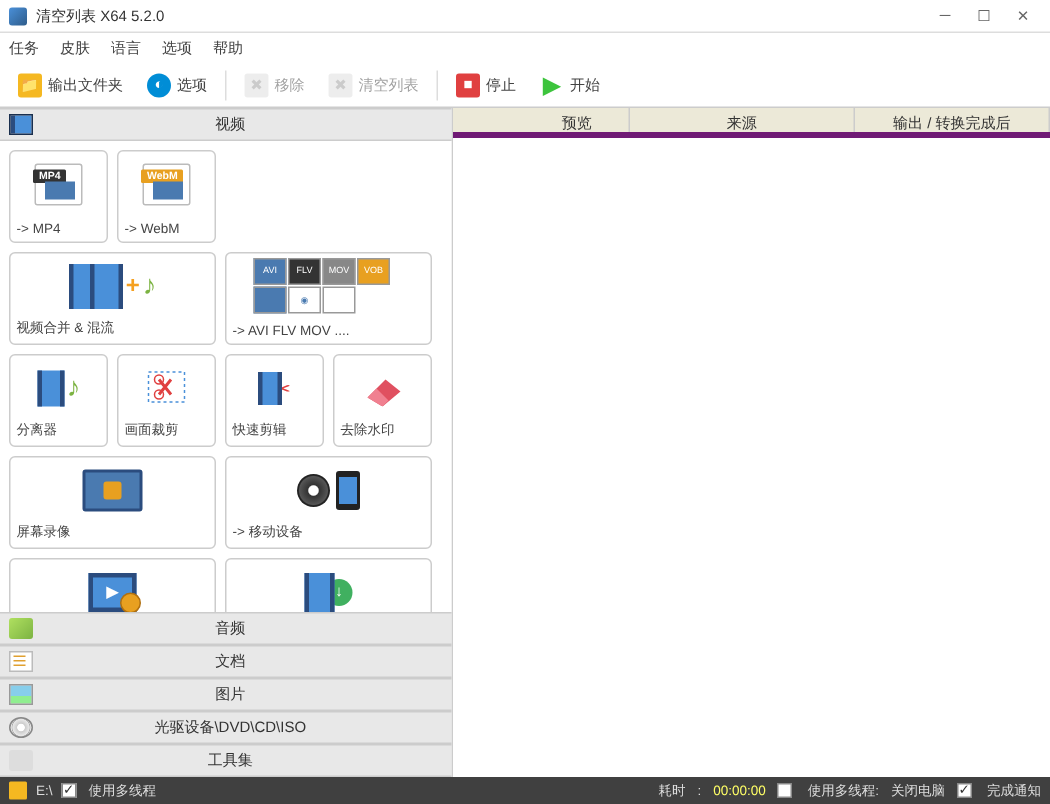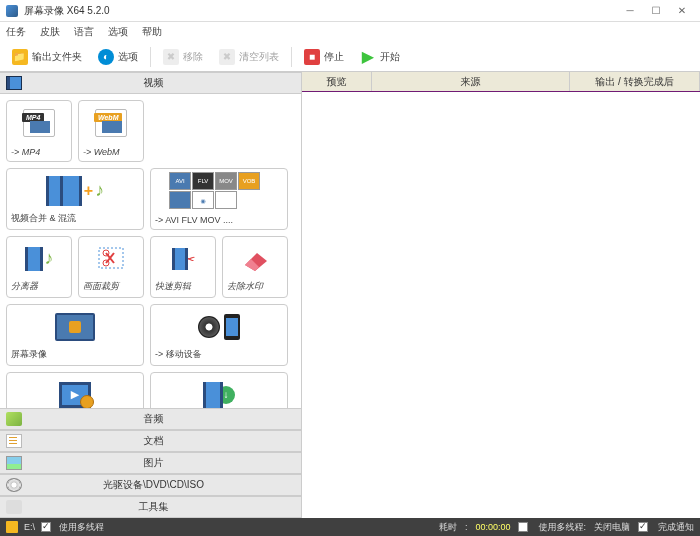--- a/index.html
+++ b/index.html
@@ -28,52 +28,52 @@
 .caticon.audio { background: linear-gradient(135deg,#b0e060,#7cb342); border-radius: 2px; }
 .caticon.image { background: linear-gradient(180deg,#87ceeb 60%,#90ee90 60%); border: 1px solid #999; }
 .caticon.doc { background: #fff; border: 1px solid #bbb; position: relative; }
 .caticon.doc::after { content:''; position:absolute; left:2px; top:2px; width:8px; height:1px; background:#e0a030; box-shadow:0 3px 0 #e0a030, 0 6px 0 #e0a030; }
 .caticon.disc { background: radial-gradient(circle,#fff 25%,#ccc 30%,#e8e8e8 60%,#aaa 65%,#e8e8e8 70%); border-radius: 50%; border: 1px solid #888; }
 .caticon.tools { background: #ddd; border-radius: 2px; }
 .cattext { flex: 1; text-align: center; font-size: 10px; color: #333; margin-right: 90px; }
 .videoarea { flex: 1; padding: 6px; overflow: hidden; background: #fff; }
 .tilerow { display: flex; gap: 6px; margin-bottom: 6px; }
 .tile { border: 1px solid #ccc; border-radius: 4px; background: #fff; padding: 4px; display: flex; flex-direction: column; align-items: center; justify-content: space-between; cursor: pointer; }
-.tile.sm { width: 66px; height: 62px; font-style: italic; }
+.tile.sm { width: 66px; height: 62px; }
 .tile.md { width: 138px; height: 62px; }
 .tile span.lbl { font-size: 9px; color: #444; align-self: flex-start; }
 .tileicon { width: 40px; height: 35px; display: flex; align-items: center; justify-content: center; }
 .fmticon { width: 32px; height: 28px; background: #fff; border: 1px solid #bbb; position: relative; border-radius: 2px; }
 .fmticon .tag { position: absolute; top: 3px; left: -2px; padding: 1px 4px; font-size: 7px; color: #fff; font-weight: bold; border-radius: 1px; }
 .fmticon .inner { position: absolute; bottom: 3px; left: 6px; width: 20px; height: 12px; background: #4a7ab0; }
 .tag.mp4 { background: #333; }
 .tag.mkv { background: #e8a020; }
 .tag.gif { background: #40b050; }
 .tag.webm { background: #e8a020; }
 .mergethumb { display: flex; align-items: center; }
 .filmstrip { width: 22px; height: 30px; background: #4a90d9; border-left: 3px solid #2b4c7e; border-right: 3px solid #2b4c7e; position: relative; }
 .plus { color: #f5a020; font-size: 16px; font-weight: bold; margin: 0 2px; }
 .note { color: #7cb342; font-size: 18px; }
 .multifmt { display: flex; gap: 1px; flex-wrap: wrap; width: 100px; }
 .minifmt { width: 22px; height: 18px; border: 1px solid #999; font-size: 6px; display: flex; align-items: center; justify-content: center; color: #fff; }
 .rightpanel { flex: 1; background: #fff; display: flex; flex-direction: column; }
-.listheader { height: 20px; background: #ece9d8; border-bottom: 1px solid #701a75; display: flex; font-size: 10px; color: #333; }
+.listheader { height: 20px; background: #ece9d8; border-bottom: 4px solid #701a75; display: flex; font-size: 10px; color: #333; padding-left: 48px; }
 .listheader div { padding: 3px 8px; border-right: 1px solid #ccc; text-align: center; }
 .statusbar { height: 18px; background: #404040; color: #ddd; display: flex; align-items: center; padding: 0 6px; font-size: 9px; gap: 8px; }
 .statusbar .left { flex: 1; display: flex; align-items: center; gap: 6px; }
 .sbico { width: 12px; height: 12px; background: #f5b821; border-radius: 1px; }
 .chk { width: 10px; height: 10px; border: 1px solid #888; background: #fff; display: inline-block; vertical-align: middle; margin-right: 2px; position: relative; }
 .chk.on::after { content: '✓'; position: absolute; top: -2px; left: 0; font-size: 9px; color: #333; }
 </style>
 </head>
 <body>
 
 <div class="titlebar">
   <div class="ico"></div>
-  <div class="title">屏幕录像 X64 5.2.0</div>
+  <div class="title">清空列表 X64 5.2.0</div>
   <div class="winbtns">
     <div class="winbtn">─</div>
     <div class="winbtn">☐</div>
     <div class="winbtn">✕</div>
   </div>
 </div>
 
 <div class="menubar">
   <span>任务</span>
   <span>皮肤</span>

